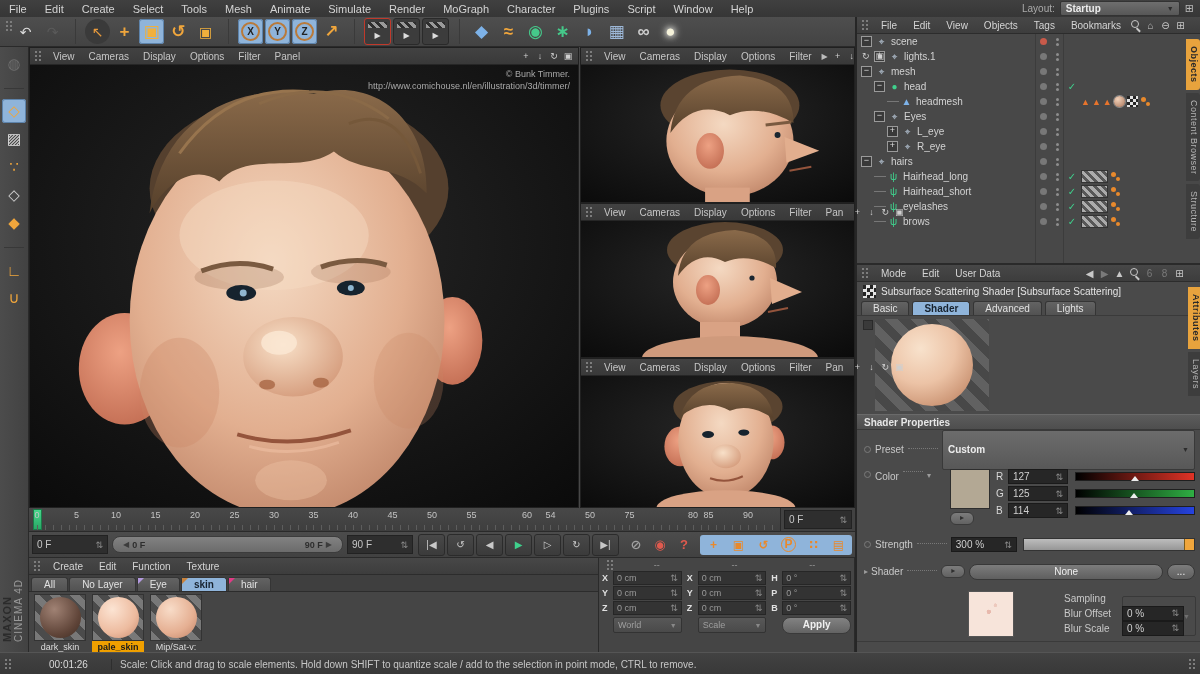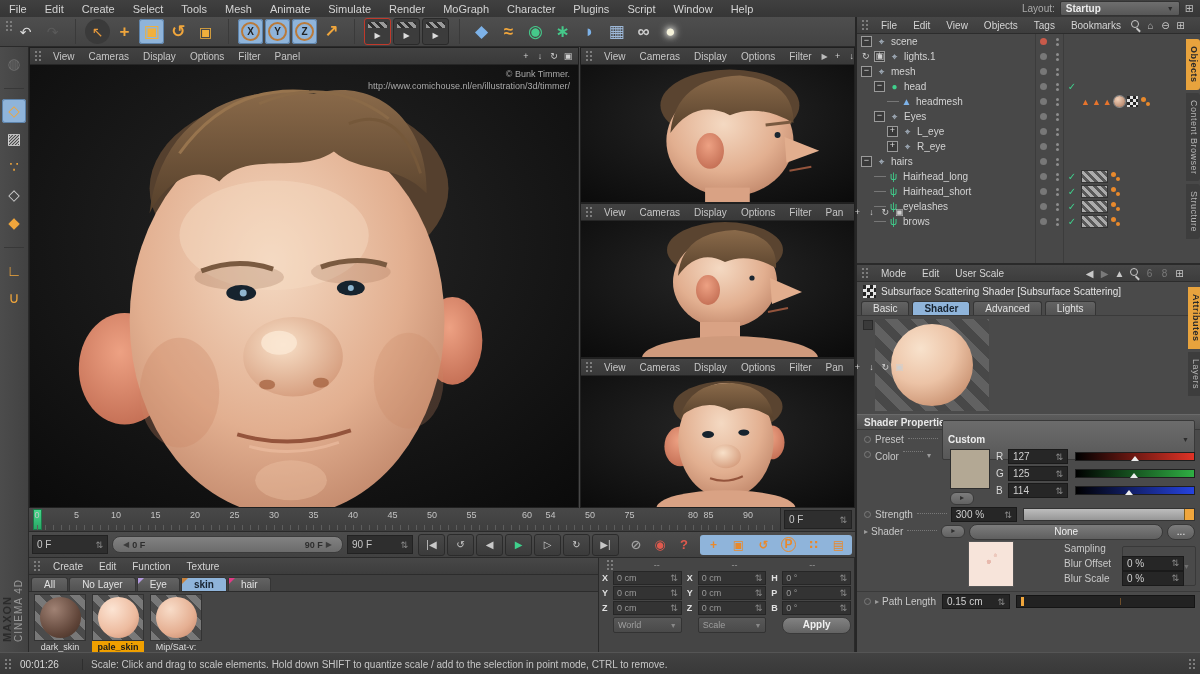--- a/index.html
+++ b/index.html
@@ -174,21 +174,21 @@
   #attr-tabs .tab{padding:1px 11px;}
   .preview{display:flex;margin:3px 6px;}
   .pv-side{width:12px;}
   .pv-sq{width:8px;height:8px;background:#3a3a3a;border:1px solid #2a2a2a;margin-top:1px;}
   .pv-hatch{width:114px;height:92px;background:repeating-linear-gradient(45deg,#616161 0 9px,#484848 9px 18px);
             display:flex;align-items:center;justify-content:center;}
   .pv-ball{width:82px;height:82px;border-radius:50%;
            background:radial-gradient(circle at 36% 30%,#f8e2cc,#ecc3a6 45%,#cf9a7a 75%,#aa7a5e);}
   .sechdr{height:14px;background:linear-gradient(#5c5c5c,#4e4e4e);border-top:1px solid #6a6a6a;border-bottom:1px solid #393939;
           color:#e6e6e6;font-weight:bold;font-size:10px;display:flex;align-items:center;padding:0 7px;margin-top:2px;}
-  .arow{display:flex;align-items:center;height:15px;margin:2px 7px;font-size:10px;color:#c8c8c8;}
+  .arow{display:flex;align-items:center;height:15px;margin:12px 7px;font-size:10px;color:#c8c8c8;}
   .odot{width:5px;height:5px;border:1px solid #7a7a7a;border-radius:50%;margin-right:4px;flex:none;}
   .albl{flex:none;}
   .aldots{width:30px;border-bottom:1px dotted #787878;margin:0 4px 3px;flex:none;}
   .sel{flex:1;height:14px;background:linear-gradient(#6c6c6c,#585858);border:1px solid #393939;border-radius:2px;
        display:flex;align-items:center;padding:12px 5px;color:#ececec;font-weight:bold;}
   .sel .caret{color:#2c2c2c;}
   .sel.dis{background:#4a4a4a;color:#808080;font-weight:normal;margin-top:36px;}
   .sel.dis .caret{color:#707070;}
   .fld{background:#262626;border:1px solid #1a1a1a;height:13px;display:flex;align-items:center;padding:0 4px;color:#cfcfcf;}
   #color-block{display:flex;margin:2px 7px;}
@@ -220,21 +220,21 @@
   .srlab{width:58px;flex:none;color:#c8c8c8;}
   .srow .fld{width:52px;}
   .srow .sel{flex:none;width:62px;}
   #path-divider{height:1px;background:#3a3a3a;margin:4px 0 2px;}
   .pathslider{flex:1;height:11px;background:#222;border:1px solid #141414;position:relative;margin-left:6px;}
   .pathcursor{position:absolute;left:4px;top:1px;bottom:1px;width:3px;background:#f0a63c;}
   .pathtick{position:absolute;left:58%;top:2px;bottom:2px;width:1px;background:#6e4e2a;}
   
   #statusbar{position:absolute;left:0;top:652px;width:1200px;height:22px;background:linear-gradient(#424242,#383838);
              border-top:1px solid #555;display:flex;align-items:center;}
-  #stime{width:62px;color:#dadada;padding-left:4px;border-right:1px solid #2e2e2e;flex:none;}
+  #stime{width:62px;color:#dadada;padding-left:4px;border-right:1px solid #2e2e2e;flex:none;margin-left:29px;}
   #smsg{padding-left:8px;color:#c6c6c6;}
   #status-grip-right{margin-left:auto;margin-right:4px;}
 </style>
 </head>
 <body>
 
 <svg width="0" height="0" style="position:absolute" aria-hidden="true">
   <defs>
     <radialGradient id="gbg" cx="50%" cy="40%" r="80%">
       <stop offset="0" stop-color="#262626"></stop>
@@ -1091,21 +1091,21 @@
           <span class="vtab">Structure</span>
         </div>
     </div>
 
     <div id="attr">
       <div class="panelmenu">
         <span class="grip"></span>
         <div style="display:flex">
             <span class="mi">Mode</span>
             <span class="mi">Edit</span>
-            <span class="mi">User Scale</span>
+            <span class="mi">User Data</span>
           </div>
         <div class="hdr-icons">
             <span class="ibtn">
               <span class="g">◀</span>
             </span>
             <span class="ibtn dim">
               <span class="g">▶</span>
             </span>
             <span class="ibtn">
               <span class="g">▲</span>

